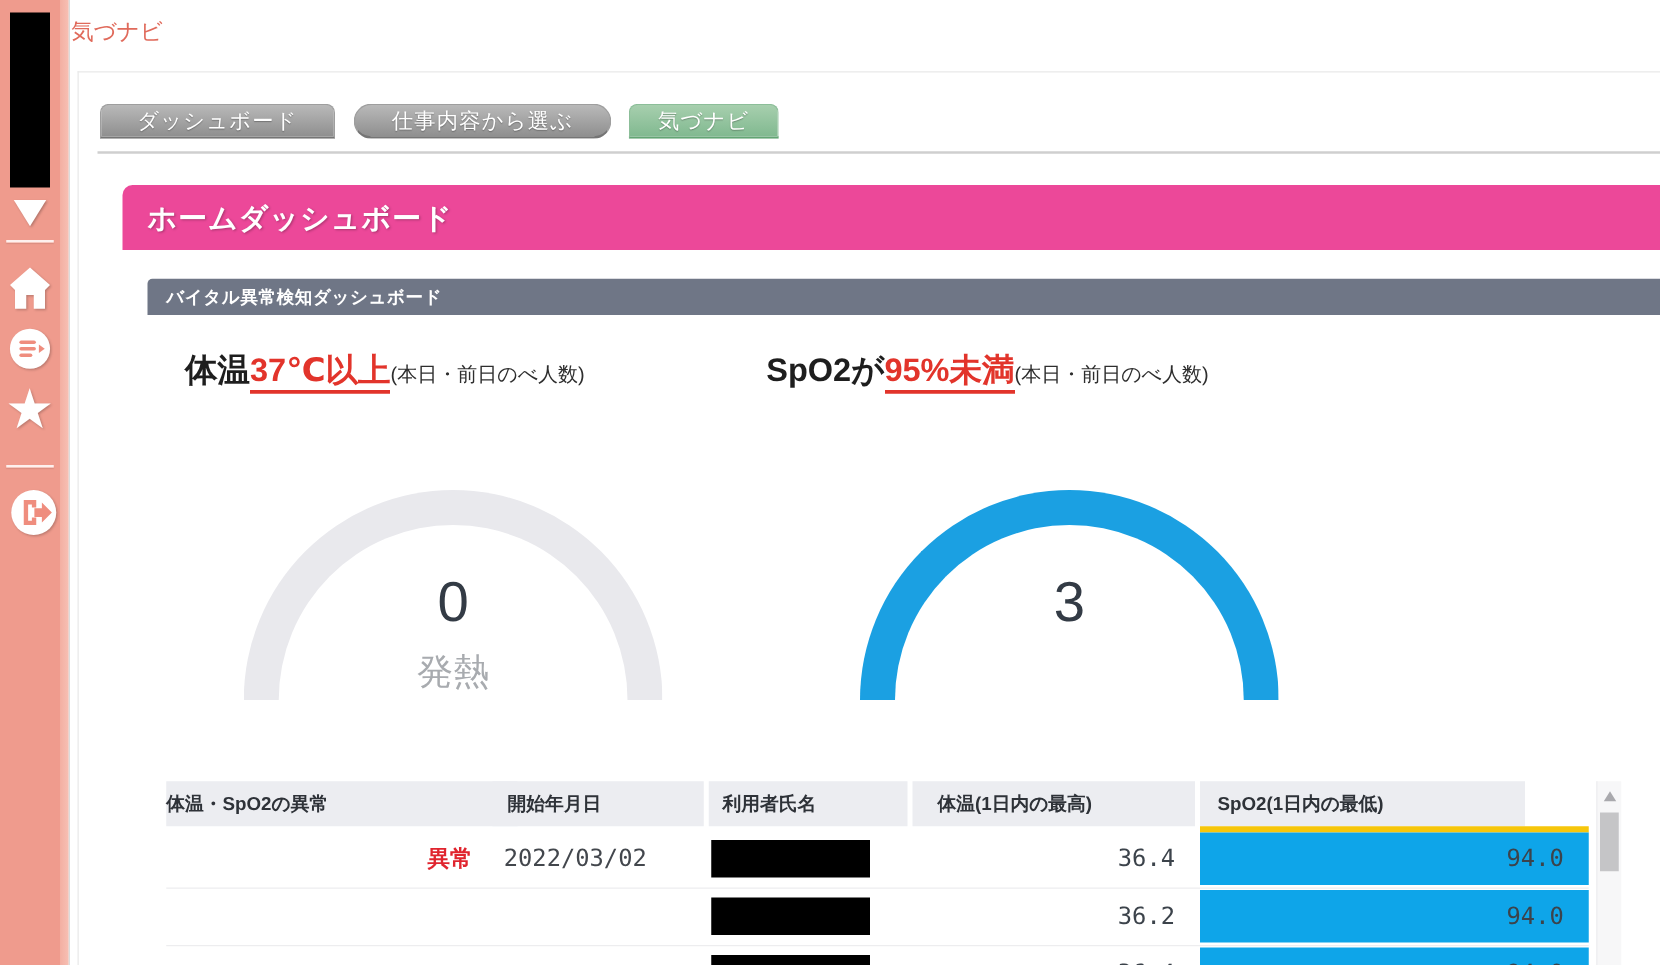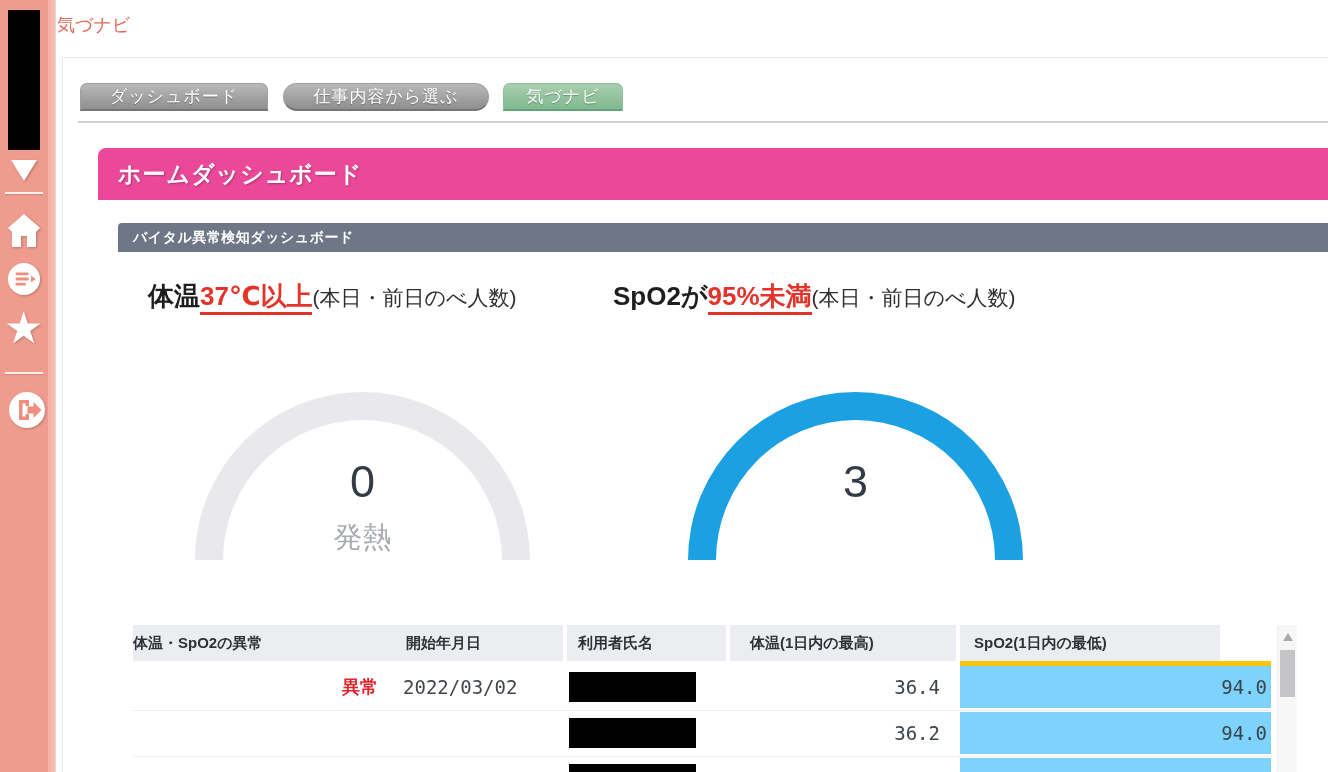--- a/index.html
+++ b/index.html
@@ -56,21 +56,21 @@
     border-radius:4px 0 0 0; display:flex; align-items:center; padding-left:15px;
     color:#fff; font-size:14px; font-weight:bold; letter-spacing:.5px; }
 
   
   .stat-title { top:279px; white-space:nowrap; }
   #stat-title-0 { left:148px; }
   #stat-title-1 { left:613px; }
   .st-bold  { font-size:26px; font-weight:bold; color:#1E1E1E; }
   .st-red   { font-size:26px; font-weight:bold; color:#E2342B;
               border-bottom:3px solid #E2342B; padding-bottom:1px; }
-  .st-paren { font-size:21px; color:#2E2E2E; }
+  .st-paren { font-size:16px; color:#2E2E2E; }
 
   
   .gauge { top:392px; width:335px; height:168px; }
   #gauge-temp { left:195px; }
   #gauge-spo2 { left:688px; }
   .arc { position:absolute; left:0; top:0; width:335px; height:168px;
     border-style:solid; border-width:28px; border-bottom:0;
     border-radius:50% 50% 0 0 / 100% 100% 0 0; }
   .gauge-value { position:absolute; left:0; bottom:52px; width:100%; text-align:center;
     font-size:45px; color:#333B45; }
@@ -93,22 +93,22 @@
   #row-0 { top:41px; } #row-1 { top:87px; } #row-2 { top:133px; }
   .td { position:absolute; top:0; height:42px; display:flex; align-items:center; }
   .td-status { left:0; width:257px; justify-content:flex-end; padding-right:12px;
     color:#E0242E; font-weight:bold; font-size:18px; }
   .td-date { left:261px; width:169px; padding-left:9px; color:#43474D; font-size:19px;
     font-family:"DejaVu Sans Mono","Liberation Mono",monospace; }
   .td-name { left:434px; width:159px; }
   .name-box { position:absolute; left:2px; top:6px; width:127px; height:30px; background:#000; }
   .td-temp { left:597px; width:226px; justify-content:flex-end; padding-right:16px;
     color:#3C434B; font-size:19px; font-family:"DejaVu Sans Mono","Liberation Mono",monospace; }
-  .td-spo2 { left:827px; width:311px; justify-content:flex-end; padding-right:4px;
-    background:#7dd3fc; color:#3C434B; font-size:19px;
+  .td-spo2 { left:827px; width:311px; justify-content:flex-end; padding-right:20px;
+    background:#0ea5e9; color:#3C434B; font-size:19px;
     font-family:"DejaVu Sans Mono","Liberation Mono",monospace; }
 
   
   #scrollbar { left:1277px; top:625px; width:20px; height:147px; background:#F7F7F8;
     border-left:1px solid #EDEDEF; }
   #scroll-arrow { position:absolute; left:5px; top:8px; width:0; height:0;
     border-left:5px solid transparent; border-right:5px solid transparent;
     border-bottom:8px solid #A9A9AD; cursor:pointer; }
   #scroll-thumb { position:absolute; left:2px; top:25px; width:15px; height:47px;
     background:#C5C5C7; cursor:pointer; }

